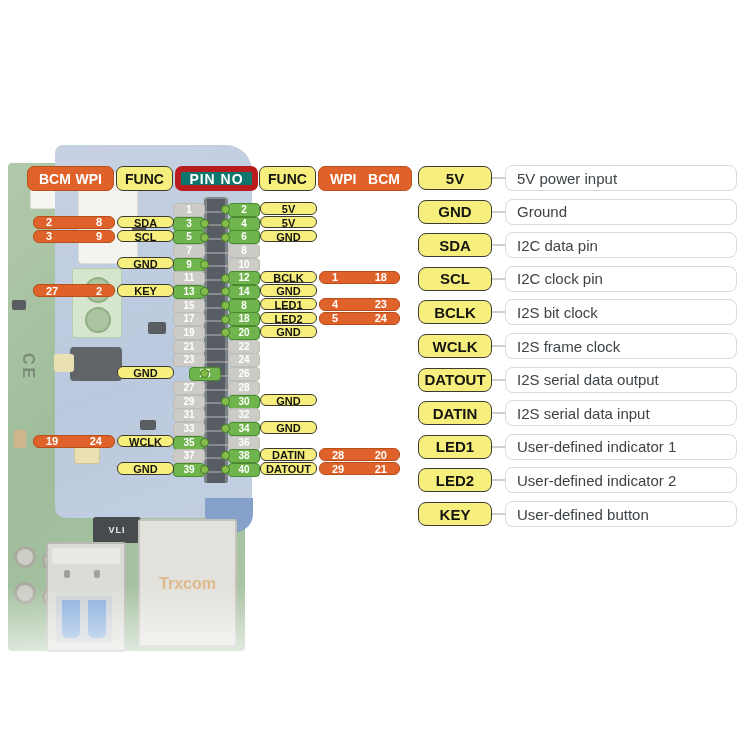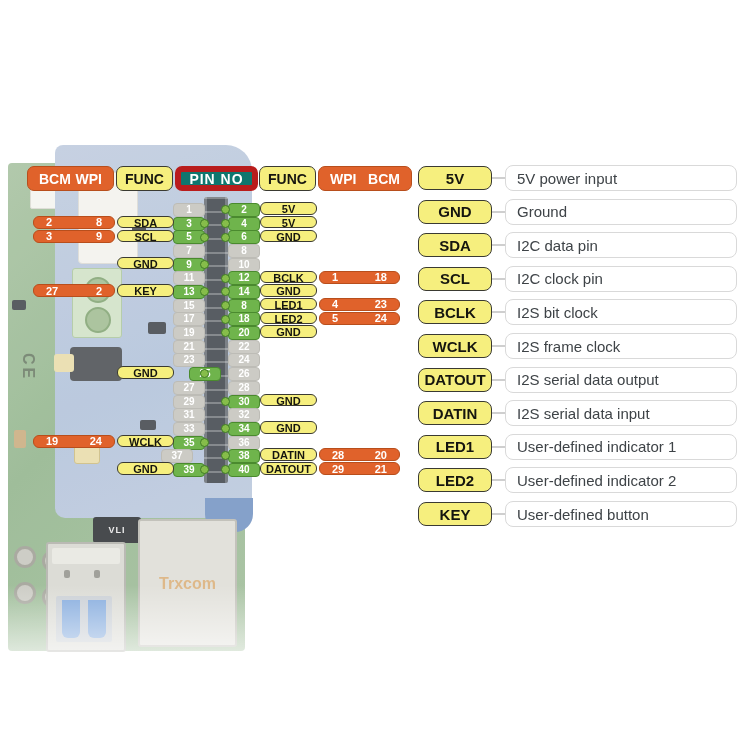--- a/index.html
+++ b/index.html
@@ -249,21 +249,21 @@
       <div class="dot" style="left: 221px; top: 424.08px;"></div>
       <div class="funcpill" style="left: 260px; top: 421.08px; width: 57px;">GND</div>
       <div class="pinbox g" style="left: 173px; top: 435.56px;">35</div>
       <div class="pinbox x" style="left: 228px; top: 435.56px;">36</div>
       <div class="dot" style="left: 200px; top: 437.76px;"></div>
       <div class="funcpill" style="left: 117px; top: 434.76px; width: 57px;">WCLK</div>
       <div class="numpill" style="left: 33px; top: 434.76px; width: 82px;">
         <span>19</span>
         <span>24</span>
       </div>
-      <div class="pinbox x" style="left: 161px; top: 449.24px;">37</div>
+      <div class="pinbox x" style="left: 173px; top: 449.24px;">37</div>
       <div class="pinbox g" style="left: 228px; top: 449.24px;">38</div>
       <div class="dot" style="left: 221px; top: 451.44px;"></div>
       <div class="funcpill" style="left: 260px; top: 448.44px; width: 57px;">DATIN</div>
       <div class="numpill" style="left: 319px; top: 448.44px; width: 81px;">
         <span>28</span>
         <span>20</span>
       </div>
       <div class="pinbox g" style="left: 173px; top: 462.92px;">39</div>
       <div class="pinbox g" style="left: 228px; top: 462.92px;">40</div>
       <div class="dot" style="left: 200px; top: 465.12px;"></div>

